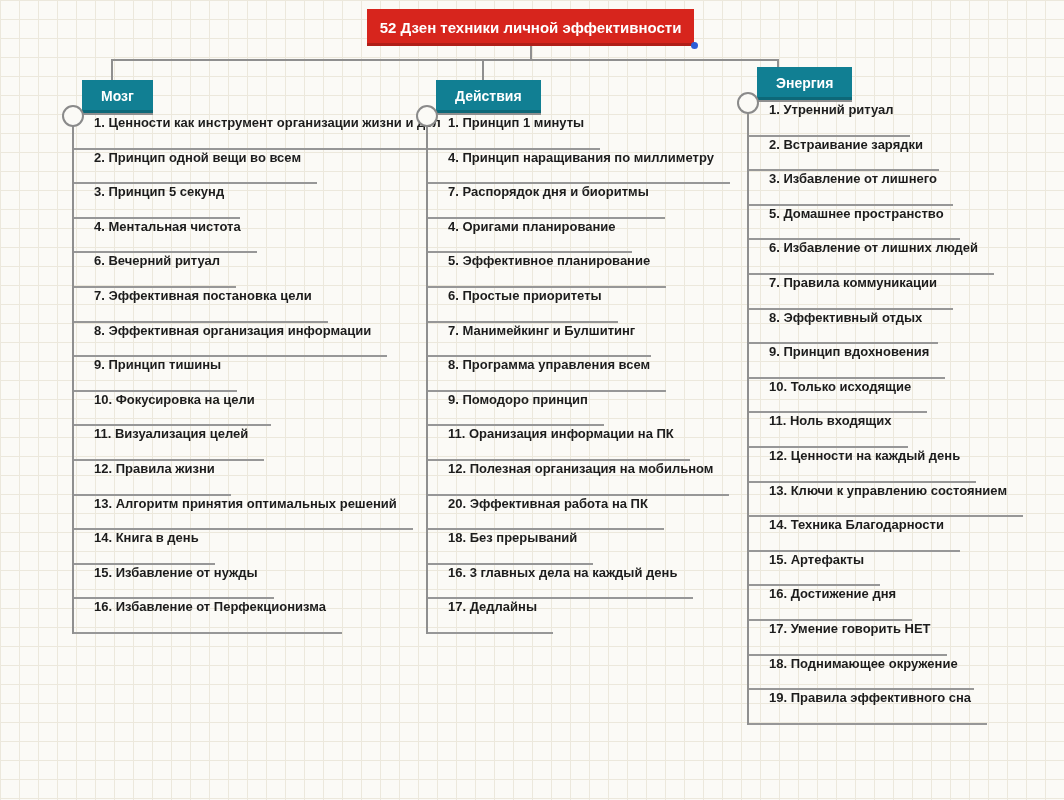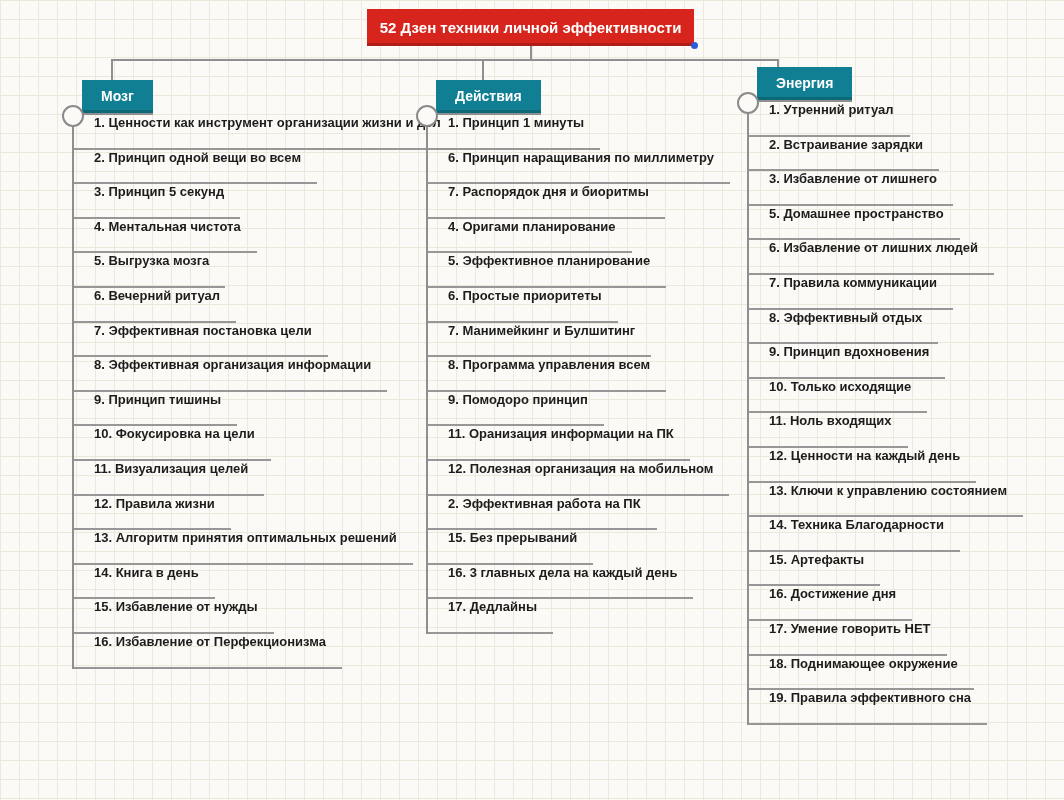--- a/index.html
+++ b/index.html
@@ -92,23 +92,20 @@
           <div class="item">
             <span>2. Принцип одной вещи во всем</span>
           </div>
           <div class="item">
             <span>3. Принцип 5 секунд</span>
           </div>
           <div class="item">
             <span>4. Ментальная чистота</span>
           </div>
           <div class="item">
-            <span>5. Выгрузка мозга</span>
-          </div>
-          <div class="item">
             <span>6. Вечерний ритуал</span>
           </div>
           <div class="item">
             <span>7. Эффективная постановка цели</span>
           </div>
           <div class="item">
             <span>8. Эффективная организация информации</span>
           </div>
           <div class="item">
             <span>9. Принцип тишины</span>
@@ -140,21 +137,21 @@
   <div class="column column-deystviya">
     <div class="branch-header">
       <span class="branch-label">Действия</span>
     </div>
     <div class="items">
       <div class="fold-circle"></div>
     <div class="item">
             <span>1. Принцип 1 минуты</span>
           </div>
           <div class="item">
-            <span>6. Принцип наращивания по миллиметру</span>
+            <span>4. Принцип наращивания по миллиметру</span>
           </div>
           <div class="item">
             <span>7. Распорядок дня и биоритмы</span>
           </div>
           <div class="item">
             <span>4. Оригами планирование</span>
           </div>
           <div class="item">
             <span>5. Эффективное планирование</span>
           </div>
@@ -170,24 +167,24 @@
           <div class="item">
             <span>9. Помодоро принцип</span>
           </div>
           <div class="item">
             <span>11. Оранизация информации на ПК</span>
           </div>
           <div class="item">
             <span>12. Полезная организация на мобильном</span>
           </div>
           <div class="item">
-            <span>2. Эффективная работа на ПК</span>
-          </div>
-          <div class="item">
-            <span>15. Без прерываний</span>
+            <span>20. Эффективная работа на ПК</span>
+          </div>
+          <div class="item">
+            <span>18. Без прерываний</span>
           </div>
           <div class="item">
             <span>16. 3 главных дела на каждый день</span>
           </div>
           <div class="item">
             <span>17. Дедлайны</span>
           </div>
         </div>
   </div>
 

